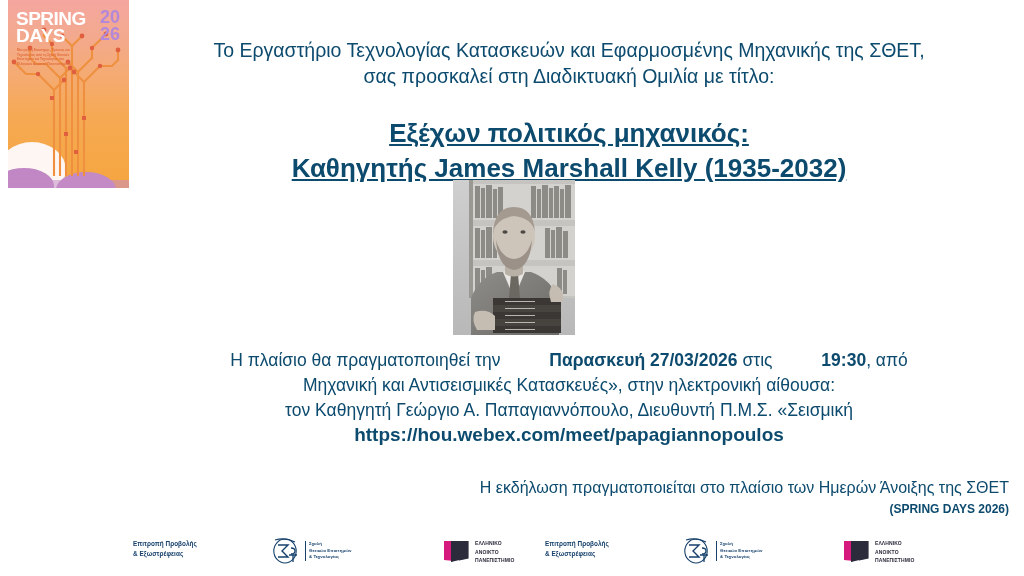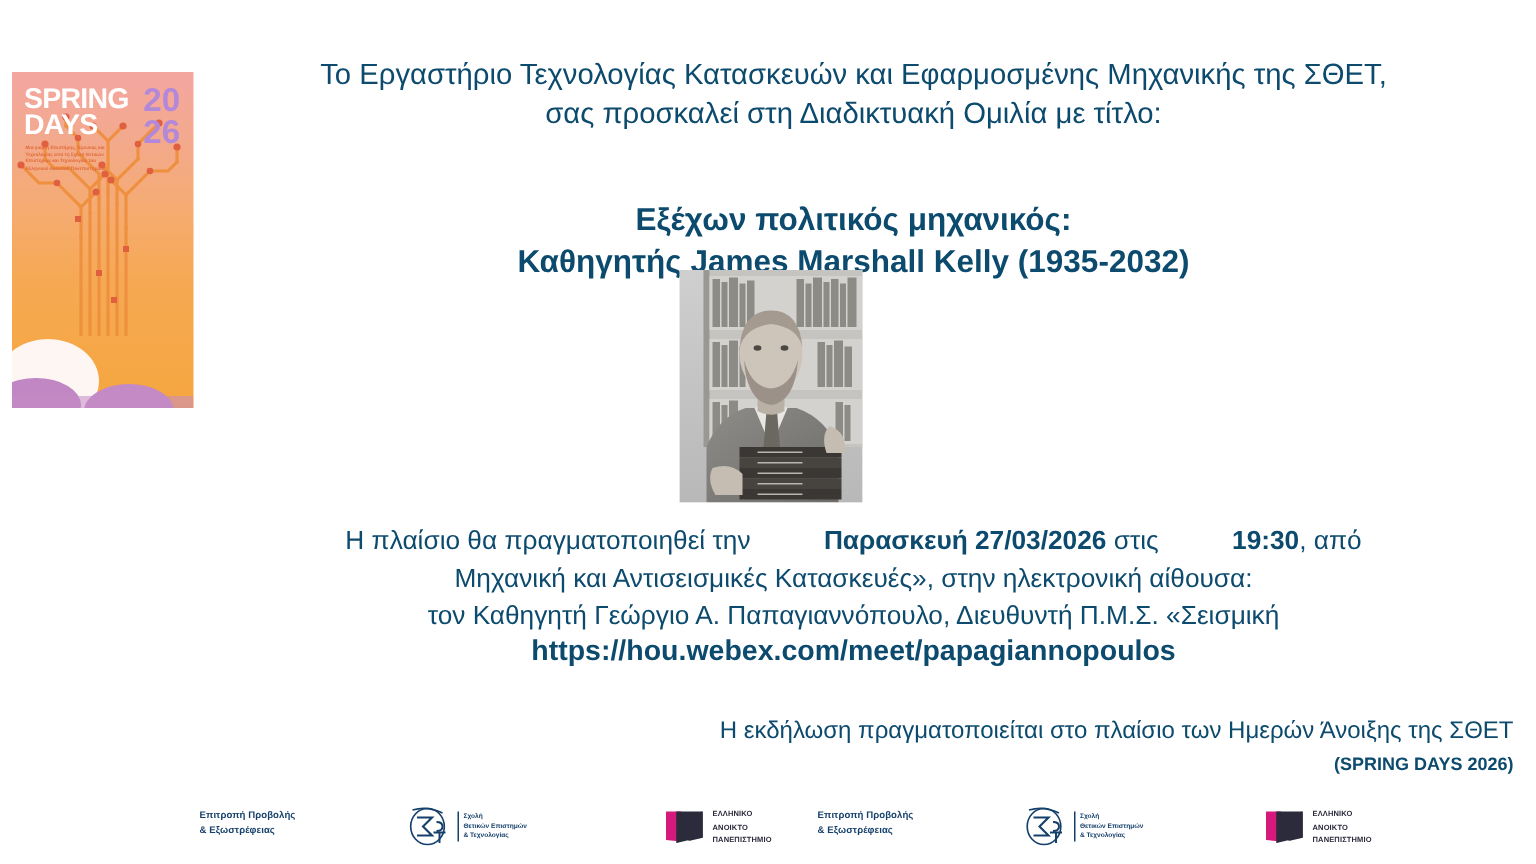--- a/index.html
+++ b/index.html
@@ -15,24 +15,23 @@
     font-family: "Liberation Sans", sans-serif;
     color: #1f2181;
   }
 
   
   #poster {
     position: absolute;
     left: 8px;
     top: 0px;
     width: 121px;
-    height: 224px;
+    height: 188px;
     overflow: hidden;
     background: linear-gradient(180deg, #f4a6a0 0%, #f3a98f 18%, #f5ab72 40%, #f6a953 62%, #f5a63f 100%);
-    margin-top: 48px;
   }
   #poster .poster-inner {
     position: absolute;
     inset: 0;
   }
   #poster-title {
     position: absolute;
     left: 8px;
     top: 10px;
     color: #ffffff;
@@ -42,21 +41,21 @@
     letter-spacing: -0.5px;
     z-index: 6;
     text-align: left;
   }
   #poster-year {
     position: absolute;
     right: 9px;
     top: 9px;
     color: #b388d8;
     font-weight: bold;
-    font-size: 22px;
+    font-size: 18px;
     line-height: 0.95;
     z-index: 6;
     text-align: right;
   }
   #poster-blurb {
     position: absolute;
     left: 9px;
     top: 48px;
     width: 62px;
     z-index: 6;
@@ -85,25 +84,26 @@
   }
   #intro {
     left: 129px;
     top: 38px;
     width: 880px;
     font-size: 19.5px;
     line-height: 1.32;
   }
   #talk-title {
     left: 129px;
-    top: 133px;
+    top: 116px;
     width: 880px;
-    font-size: 21px;
+    font-size: 26px;
     font-weight: bold;
     line-height: 1.34;
+    text-decoration: underline;
   }
   #details {
     left: 129px;
     top: 348px;
     width: 880px;
     font-size: 17.5px;
     line-height: 1.42;
   }
   #details .u {
     font-weight: bold;

